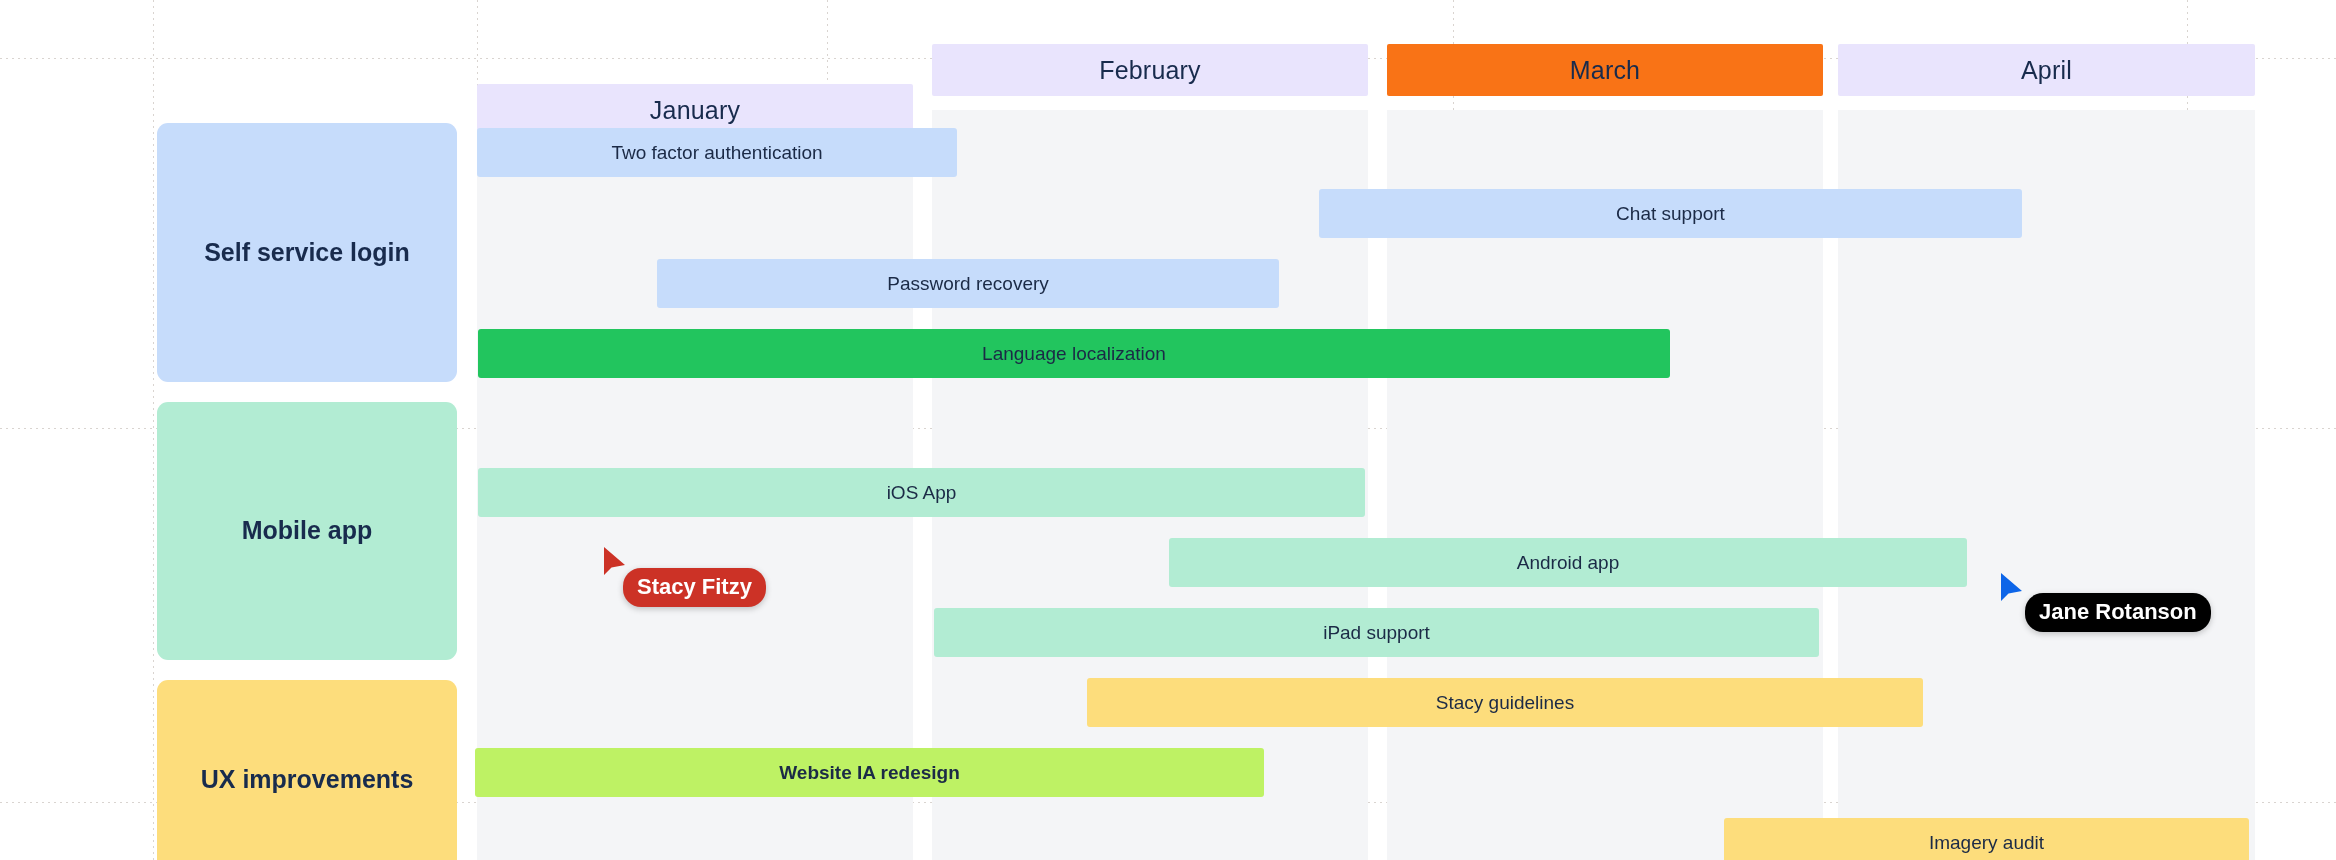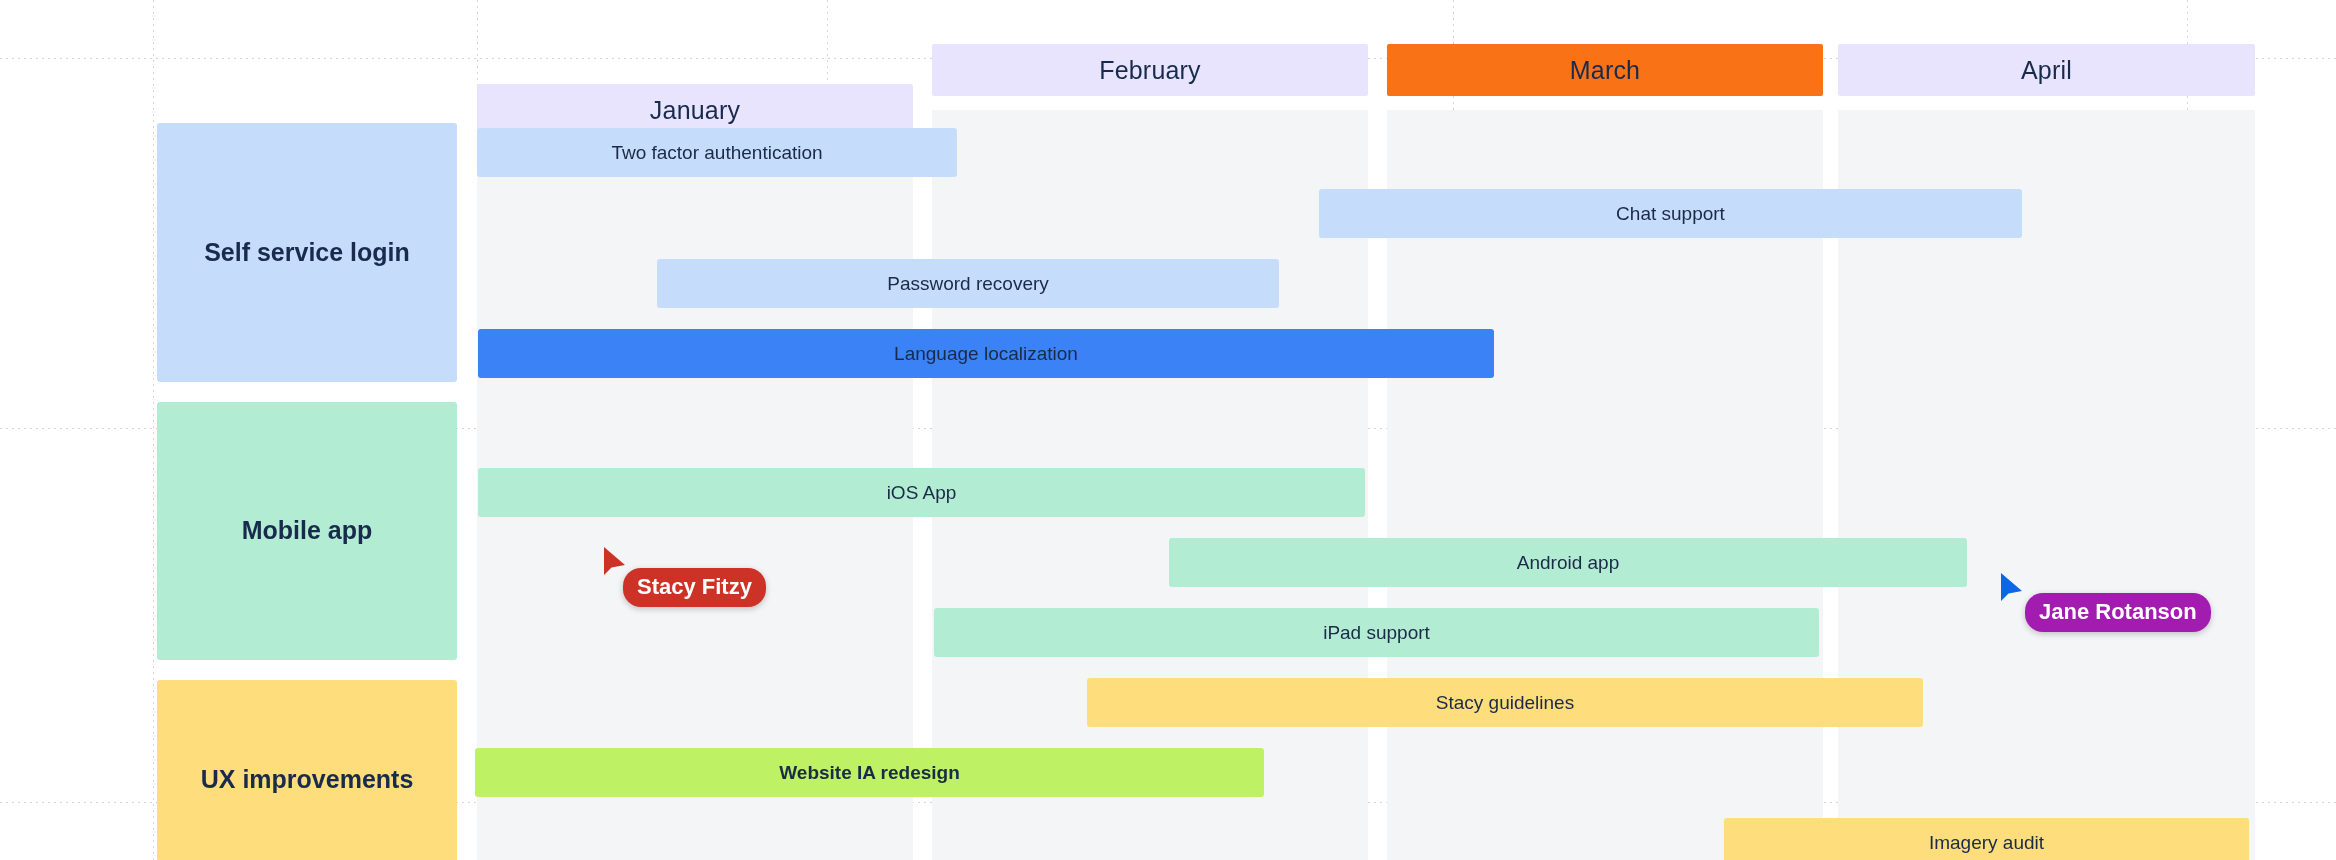--- a/index.html
+++ b/index.html
@@ -43,21 +43,21 @@
   
   .col-band {
     position:absolute;
     background:#f4f5f7;
   }
 
   
   .group-box {
     position:absolute;
     left:157px; width:300px;
-    border-radius:3px;
+    border-radius:11px;
     display:flex; align-items:center; justify-content:center;
     text-align:center;
     color:#182b4d;
     font-size:25px;
     font-weight:700;
     line-height:1.25;
     padding:0 14px;
   }
 
   
@@ -122,37 +122,37 @@
   <div id="groups-layer">
       <div class="group-box" style="top: 123px; height: 259px; background: rgb(198, 220, 251);">Self service login</div>
       <div class="group-box" style="top: 402px; height: 258px; background: rgb(178, 236, 211);">Mobile app</div>
       <div class="group-box" style="top: 680px; height: 200px; background: rgb(253, 221, 124);">UX improvements</div>
     </div>
 
   <div id="tasks-layer">
       <div class="task-bar" style="left: 477px; width: 480px; top: 128px; background: rgb(198, 220, 251);">Two factor authentication</div>
       <div class="task-bar" style="left: 1319px; width: 703px; top: 189px; background: rgb(198, 220, 251);">Chat support</div>
       <div class="task-bar" style="left: 649px; width: 622px; top: 259px; background: rgb(198, 220, 251); margin-left: 8px;">Password recovery</div>
-      <div class="task-bar" style="left: 478px; width: 1016px; top: 329px; background: #3b82f6; text-align: right;">Language localization</div>
+      <div class="task-bar" style="left: 478px; width: 1192px; top: 329px; background: #22c55e; text-align: right;">Language localization</div>
       <div class="task-bar" style="left: 478px; width: 887px; top: 468px; background: rgb(178, 236, 211);">iOS App</div>
       <div class="task-bar" style="left: 1169px; width: 798px; top: 538px; background: rgb(178, 236, 211);">Android app</div>
       <div class="task-bar" style="left: 934px; width: 885px; top: 608px; background: rgb(178, 236, 211);">iPad support</div>
       <div class="task-bar" style="left: 1087px; width: 836px; top: 678px; background: rgb(253, 221, 124);">Stacy guidelines</div>
       <div class="task-bar" style="left: 475px; width: 789px; top: 748px; background: #bef264; font-weight: bold;">Website IA redesign</div>
       <div class="task-bar" style="left: 1724px; width: 525px; top: 818px; background: rgb(253, 221, 124);">Imagery audit</div>
     </div>
 
   <div id="cursors-layer">
       <div class="cursor" style="left: 0px; top: 0px;">
         <svg width="26" height="32" viewBox="0 0 26 32" class="arrow" style="position: absolute; left: 603px; top: 546px;">
           <path d="M1 1 L1 29 L8.5 21.5 L22 19 Z" fill="#cc3226"></path>
         </svg>
         <div class="tag" style="left: 623px; top: 568px; background: rgb(204, 50, 38);">Stacy Fitzy</div>
       </div>
       <div class="cursor" style="left: 0px; top: 0px;">
         <svg width="26" height="32" viewBox="0 0 26 32" class="arrow" style="position: absolute; left: 2000px; top: 572px;">
           <path d="M1 1 L1 29 L8.5 21.5 L22 19 Z" fill="#0d65e8"></path>
         </svg>
-        <div class="tag" style="left: 2025px; top: 593px; background: #a21caf;">Jane Rotanson</div>
+        <div class="tag" style="left: 2025px; top: 593px; background: #000000;">Jane Rotanson</div>
       </div>
     </div>
 
 </div>
 
 </body></html>

